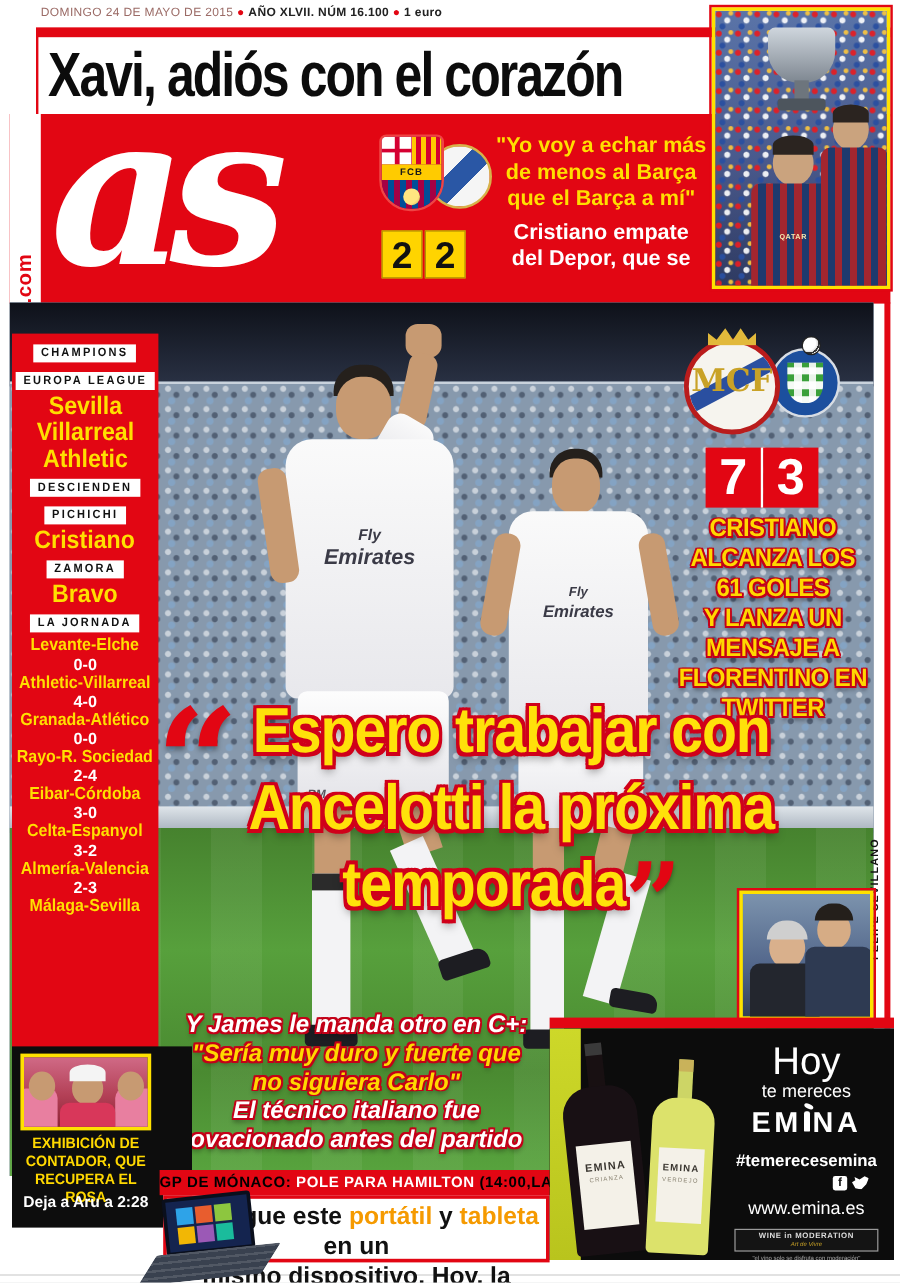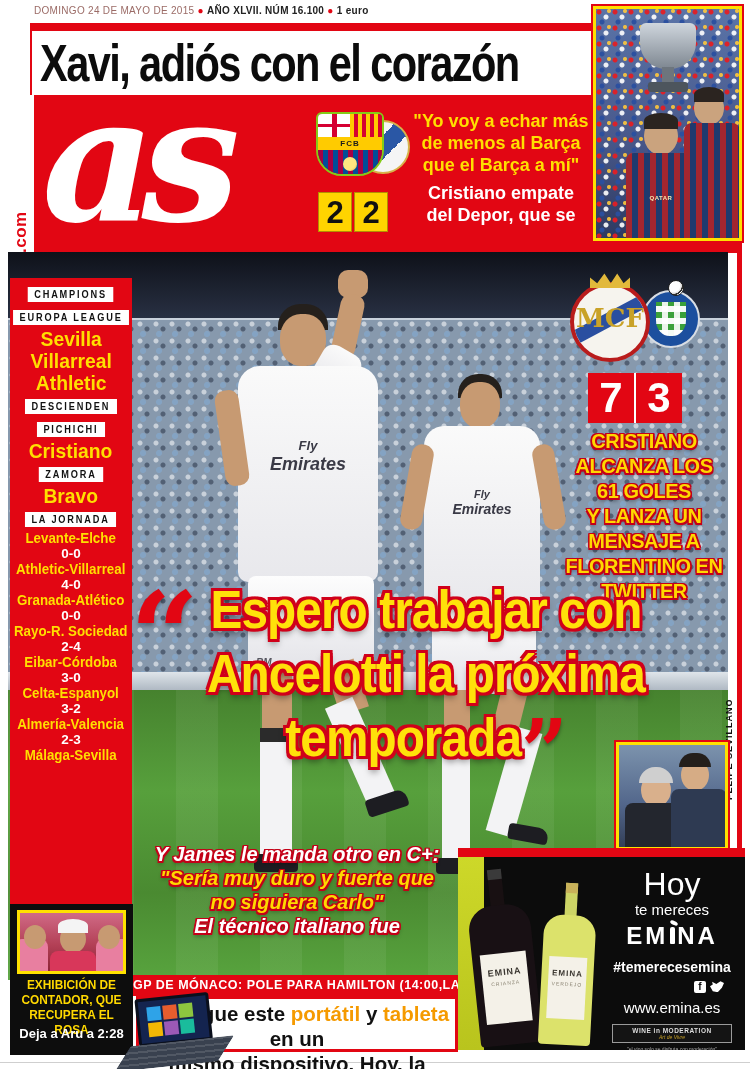--- a/index.html
+++ b/index.html
@@ -23,22 +23,22 @@
   .site-strip{left:8px;top:95px;width:26px;height:158px;background:#fff;overflow:hidden;}
   .site-url{left:-62px;top:160px;width:150px;color:#e20613;font-weight:bold;font-size:17px;
      transform:rotate(-90deg);transform-origin:center;letter-spacing:.5px;text-align:center;}
   .as-logo{left:42px;top:60px;width:280px;height:200px;color:#fff;
      font-family:"DejaVu Serif",serif;font-style:italic;font-weight:bold;font-size:175px;line-height:200px;letter-spacing:-14px;}
 
   
   .depor-crest{left:356px;top:120px;width:54px;height:54px;border-radius:50%;
      background:linear-gradient(135deg,#f5f5f5 38%,#2a57a5 38%,#2a57a5 62%,#f5f5f5 62%);
      border:2px solid #d7b24a;box-sizing:border-box;}
-  .fcb-crest{left:316px;top:112px;width:68px;height:64px;overflow:hidden;
-     border-radius:6px 6px 26px 26px;border:2px solid #84cc16;box-sizing:border-box;background:#a50044;text-decoration:underline;}
+  .fcb-crest{left:316px;top:112px;width:54px;height:64px;overflow:hidden;
+     border-radius:6px 6px 26px 26px;border:2px solid #ef4444;box-sizing:border-box;background:#a50044;text-decoration:underline;}
   .fcb-top-left{position:absolute;left:0;top:0;width:50%;height:38%;background:
      linear-gradient(#fff,#fff);}
   .fcb-top-left:before{content:"";position:absolute;left:45%;top:0;width:14%;height:100%;background:#d50032;}
   .fcb-top-left:after{content:"";position:absolute;left:0;top:42%;width:100%;height:16%;background:#d50032;}
   .fcb-top-right{position:absolute;right:0;top:0;width:50%;height:38%;
      background:repeating-linear-gradient(90deg,#ffcb00 0 4px,#d50032 4px 8px);}
   .fcb-band{position:absolute;left:0;top:38%;width:100%;height:22%;background:#ffcb00;
      color:#1a1a1a;font-size:8px;font-weight:bold;text-align:center;line-height:14px;letter-spacing:1px;}
   .fcb-bottom{position:absolute;left:0;top:60%;width:100%;height:40%;
      background:repeating-linear-gradient(90deg,#a50044 0 5px,#004d98 5px 10px);}
@@ -150,36 +150,36 @@
   .sidebar{left:10px;top:278px;width:122px;height:634px;background:#e20613;z-index:9;overflow:hidden;
      display:flex;flex-direction:column;align-items:center;padding-top:4px;box-sizing:border-box;}
   .sb-label{background:#fff;color:#111;font-size:10px;font-weight:bold;letter-spacing:2px;
      padding:2px 7px;margin:5px 0 3px;white-space:nowrap;transform:scaleX(.92);}
   .sb-item{color:#ffdf00;font-size:21px;line-height:22px;font-weight:bold;transform:scaleX(.92);white-space:nowrap;}
   .jor-name{display:block;color:#ffdf00;font-size:14.5px;line-height:16px;font-weight:bold;transform:scaleX(.92);white-space:nowrap;}
   .jor-score{display:block;color:#fff;font-size:13.5px;line-height:15px;font-weight:bold;}
   .jor-wrap{text-align:center;}
 
   
-  .contador-box{left:10px;top:904px;width:123px;height:151px;background:#0d0d0d;z-index:9;}
+  .contador-box{left:10px;top:872px;width:123px;height:151px;background:#0d0d0d;z-index:9;padding-left:27px;}
   .contador-photo{position:absolute;left:7px;top:6px;width:109px;height:64px;border:3px solid #ffe100;box-sizing:border-box;
      background:linear-gradient(180deg,#d06a86 0%,#b34056 55%,#8e2437 100%);overflow:hidden;}
   .ct-head{position:absolute;border-radius:50%;background:#c79a72;}
   .ct-cap{position:absolute;background:#f4f4f4;border-radius:50% 50% 0 0;}
   .ct-jersey{position:absolute;background:#d8375a;border-radius:8px 8px 0 0;}
   .ct-pink{position:absolute;background:#e87fa0;border-radius:8px 8px 0 0;}
   .contador-headline{position:absolute;left:2px;top:74px;width:119px;text-align:center;color:#ffd800;
      font-weight:bold;font-size:12.5px;line-height:15px;transform:scaleX(.95);}
   .contador-subline{position:absolute;left:2px;top:122px;width:119px;text-align:center;color:#fff;
      font-weight:bold;font-size:13px;}
 
   
   .monaco-strip{left:133px;top:975px;width:327px;height:21px;background:#e20613;z-index:9;
      text-align:center;font-weight:bold;font-size:12.5px;line-height:21px;letter-spacing:.5px;white-space:nowrap;}
-  .mn-y{color:#ffffff;}
+  .mn-y{color:#000000;}
   .mn-w{color:#fff;}
 
   
   .promo-box{left:136px;top:996px;width:322px;height:56px;background:#fff;border:3px solid #e20613;box-sizing:border-box;
      z-index:9;text-align:center;color:#111;font-weight:bold;font-size:20.5px;line-height:25px;padding-top:2px;}
   .pr-o{color:#f59a00;}
   .laptop{left:120px;top:995px;width:120px;height:74px;z-index:10;transform:rotate(-6deg);}
   .lap-screen{position:absolute;left:18px;top:0;width:74px;height:48px;background:#14244f;border:3px solid #0a0f1c;
      border-radius:3px;box-sizing:border-box;}
   .lap-tiles{position:absolute;left:8px;top:6px;width:14px;height:14px;background:#2ea3e8;
@@ -361,20 +361,21 @@
     <div class="mq-line">Espero trabajar con</div>
     <div class="mq-line">Ancelotti la próxima</div>
     <div class="mq-line"><span>temporada</span><span class="qm-close-inline">”</span></div>
   </div>
 
   <div class="abs james-note outline-red-sm">
     <div class="jn-white">Y James le manda otro en C+:</div>
     <div class="jn-yellow">"Sería muy duro y fuerte que</div>
     <div class="jn-yellow">no siguiera Carlo"</div>
     <div class="jn-white">El técnico italiano fue</div>
+    <div class="jn-white">ovacionado antes del partido</div>
   </div>
 
   <div class="abs photo-credit">FELIPE SEVILLANO</div>
 
   <div class="abs selfie-photo">
     <div class="sf-head" style="left:22px;top:28px;width:30px;height:34px;background:#d9b08c;"></div>
     <div class="sf-head" style="left:20px;top:22px;width:34px;height:16px;border-radius:16px 16px 0 0;background:#cfcfcf;"></div>
     <div class="sf-body" style="left:6px;top:58px;width:58px;height:50px;background:#23262e;"></div>
     <div class="sf-head" style="left:62px;top:14px;width:28px;height:32px;"></div>
     <div class="sf-head" style="left:60px;top:8px;width:32px;height:14px;border-radius:14px 14px 0 0;background:#241f1b;"></div>

